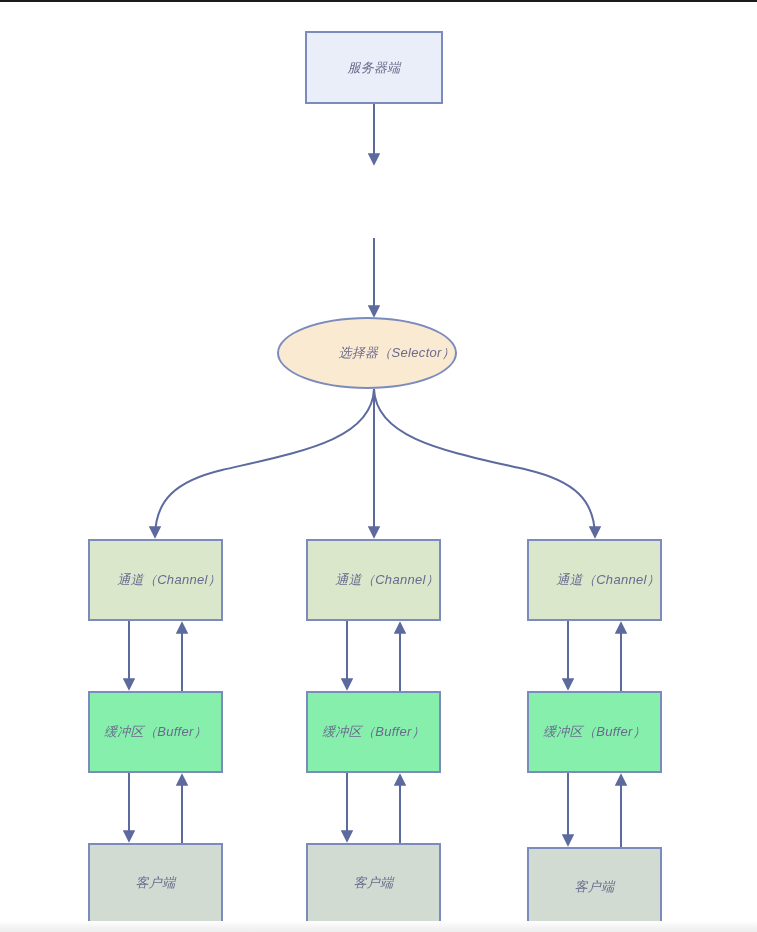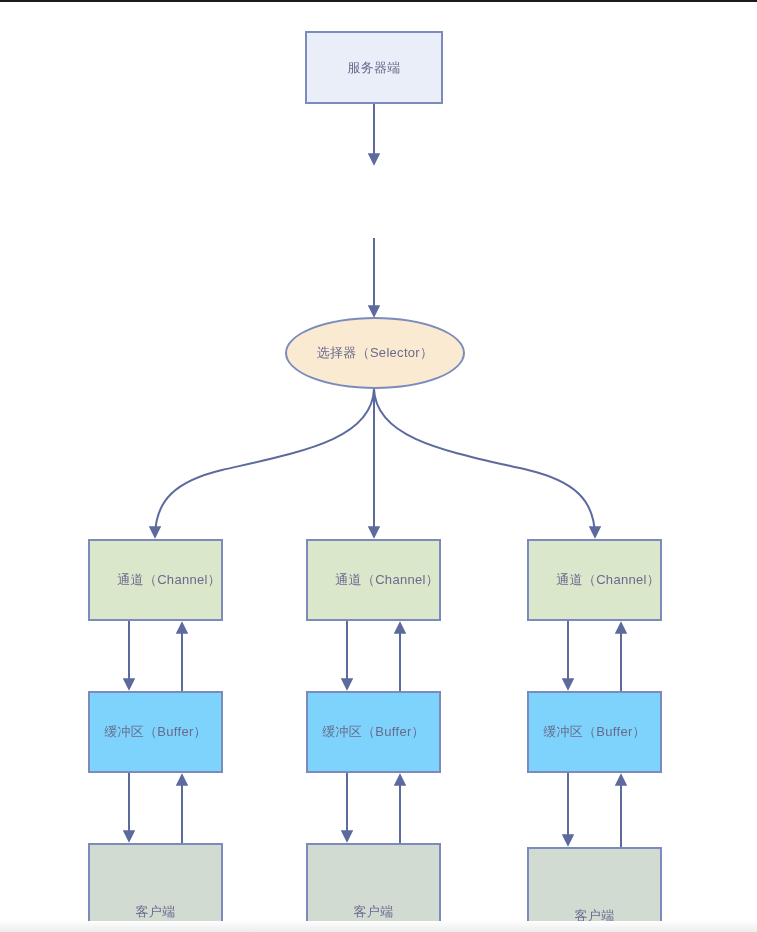--- a/index.html
+++ b/index.html
@@ -7,20 +7,21 @@
     padding: 0;
     background: #ffffff;
   }
   #canvas {
     position: relative;
     width: 757px;
     height: 932px;
     background: #ffffff;
     overflow: hidden;
     font-family: "Liberation Sans", "DejaVu Sans", sans-serif;
+    font-style: italic;
   }
   #top-rule {
     position: absolute;
     left: 0; top: 0;
     width: 757px; height: 2px;
     background: #1b1b1b;
   }
   #bottom-fade {
     position: absolute;
     left: 0; top: 921px;
@@ -47,22 +48,22 @@
     line-height: 1.35;
     white-space: nowrap;
   }
   .node.ellipse {
     border-radius: 50%;
   }
   .fill-server  { background: #eaeef8; }
   .fill-thread  { background: #efeff0; }
   .fill-selector{ background: #faead1; }
   .fill-channel { background: #dbe7cb; justify-content: flex-end; }
-  .fill-buffer  { background: #7dd3fc; }
-  .fill-client  { background: #d2dbd2; align-items: flex-end; }
+  .fill-buffer  { background: #86efac; }
+  .fill-client  { background: #d2dbd2; }
 </style>
 </head>
 <body>
 
 <div id="canvas">
 
   <div id="top-rule"></div>
 
   <svg id="edges" viewBox="0 0 757 932" xmlns="http://www.w3.org/2000/svg">
     <defs>
@@ -101,21 +102,21 @@
       <line x1="568" y1="773" x2="568" y2="845" marker-end="url(#arrow)"></line>
       <line x1="621" y1="847" x2="621" y2="775" marker-end="url(#arrow)"></line>
     </g>
   </svg>
 
   <div class="node fill-server" style="left:305px; top:31px; width:138px; height:73px;">
     <span>服务器端</span>
   </div>
 
 
-  <div class="node ellipse fill-selector" style="left:285px; top:317px; width:180px; height:72px;">
+  <div class="node ellipse fill-selector" style="left:277px; top:317px; width:180px; height:72px;justify-content:flex-end;">
     <span>选择器（Selector）</span>
   </div>
 
   <div class="node fill-channel" style="left:88px; top:539px; width:135px; height:82px;">
     <span>通道（Channel）</span>
   </div>
   <div class="node fill-channel" style="left:306px; top:539px; width:135px; height:82px;">
     <span>通道（Channel）</span>
   </div>
   <div class="node fill-channel" style="left:527px; top:539px; width:135px; height:82px;">

